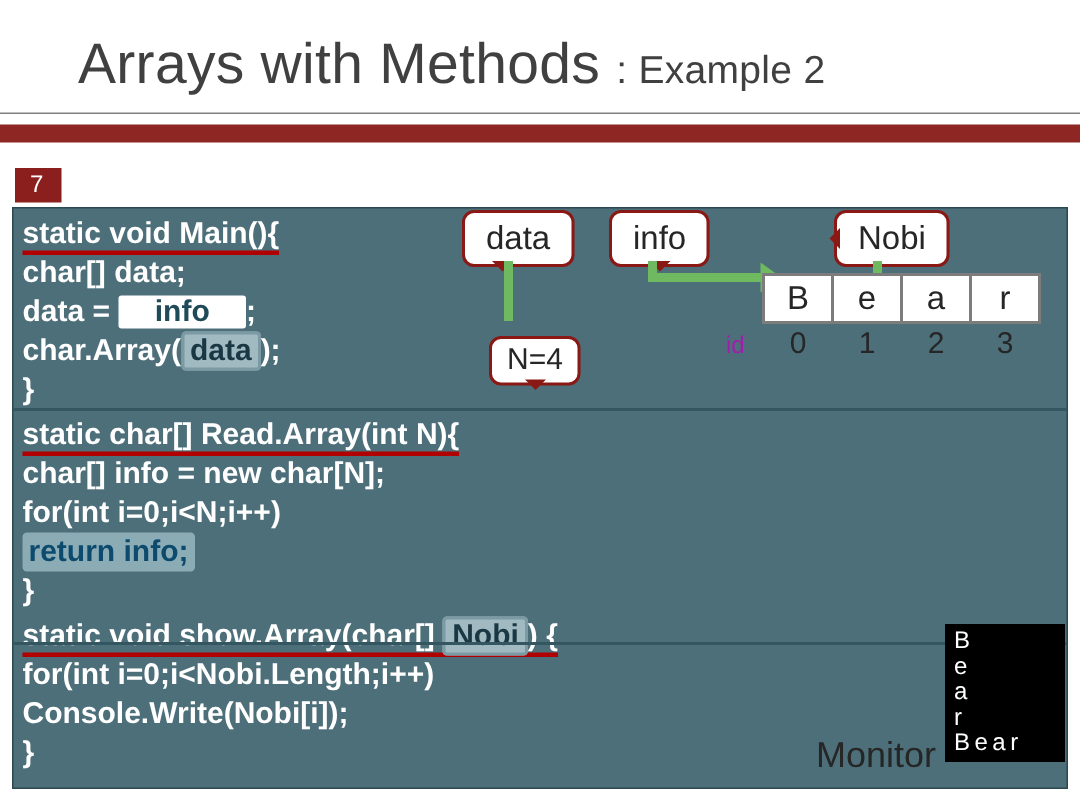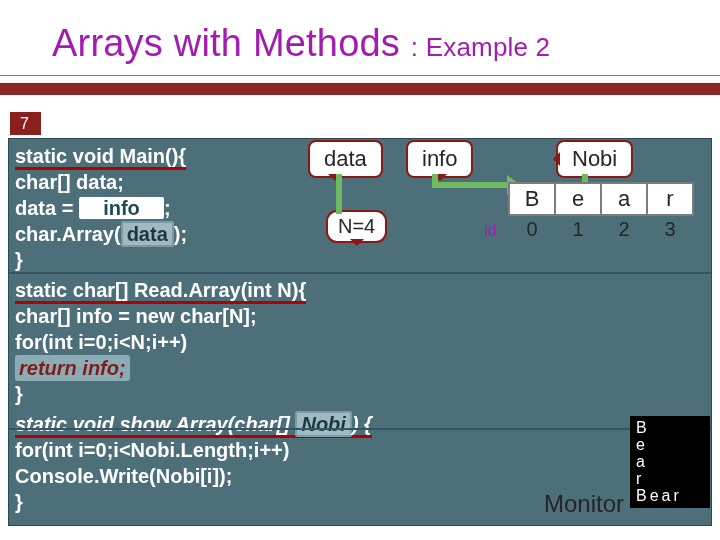--- a/index.html
+++ b/index.html
@@ -5,21 +5,21 @@
   
   * { box-sizing: border-box; margin:0; padding:0; font-family: Arial, Helvetica, sans-serif; }
   body { width:720px; height:540px; background:#fff; overflow:hidden; }
 
   .slide { width:720px; height:540px; position:relative; }
 
   
   .title {
     padding: 22px 12px 10px 52px;
     font-size:38px; font-weight:normal;
-    color:#a21caf; letter-spacing:.2px;
+    color:#404040; letter-spacing:.2px;
   }
   .title .sub { font-size:26px; }
 
   
   .ribbon-band {
     position:relative; height:8px;
     border-top:1px solid #808080;
   }
   .ribbon-red {
     height:12px; background:#8e2624;
@@ -36,21 +36,21 @@
     width:704px; height:388px;
     background:#4d6f7a; 
     border:1px solid #2c4850;
     color:#fff;
     font-family:"Courier New",monospace; font-size:20px; line-height:26px;
     padding:4px 22px 6px 6px;
     font-weight:bold;
   }
   .code-panel .ghost{ background:#fff; color:#1f4a58; font-weight:bold; border-radius:2px; padding:0 2px; }
   .code-panel .hl-box{ background:#a1b9c1; border:2px solid #7b9aa3; border-radius:3px; color:#1a3844; padding:0 4px; }
-  .code-panel .reveal-line{ background:#8bacb5; color:#7f1d1d; border-radius:3px; padding:0 4px; display:inline-block;font-style:italic; }
+  .code-panel .reveal-line{ background:#8bacb5; color:#0c4a6e; border-radius:3px; padding:0 4px; display:inline-block; }
   .code-panel .underline2{ border-bottom:3px solid #b00000; }
 
   .sep{
     position:absolute; left:0; height:2px; width:100%;
     background:#335660;
   }
 
   
   .bubble{
     position:absolute; background:#fff; border:2px solid #8a1815;
@@ -132,30 +132,30 @@
     <div class="sep" style="top:133px;"></div>
 
     <div style="margin-top:4px;"><span class="underline2">static char[] Read.Array(int N){</span></div>
     <div><span> char[] info = new char[N];</span></div>
     <div><span> for(int i=0;i&lt;N;i++)</span></div>
     <div><span class="reveal-line"> return info;</span></div>
     <div><span>}</span></div>
 
     <div class="sep" style="top:289px;"></div>
 
-    <div style="margin-top:4px;font-style:italic;"><span class="underline2"><span>static void show.Array(char[] </span><span class="hl-box">Nobi</span><span>) {</span></span></div>
+    <div style="margin-top:4px;"><span class="underline2"><span>static void show.Array(char[] </span><span class="hl-box">Nobi</span><span>) {</span></span></div>
     <div><span> for(int i=0;i&lt;Nobi.Length;i++)</span></div>
     <div><span>   Console.Write(Nobi[i]);</span></div>
     <div><span>}</span></div>
   </div>
 
   <div class="bubble tail-bl" style="left:308px; top:140px;">data</div>
   <div class="bubble tail-b" style="left:406px; top:140px;">info</div>
   <div class="bubble tail-l" style="left:556px; top:140px;">Nobi</div>
-  <div class="bubble tail-b" style="left:326px; top:210px; font-size:20px; padding:3px 10px;border-radius:11px;">N=4</div>
+  <div class="bubble tail-b" style="left:326px; top:224px; font-size:20px; padding:3px 10px;">N=4</div>
 
   <div class="g-line" style="left:336px; top:174px; width:6px; height:40px;"></div>
   <div class="g-line" style="left:432px; top:174px; width:6px; height:10px;"></div>
   <div class="g-line" style="left:432px; top:182px; width:80px; height:6px;"></div>
   <div class="g-arrow" style="left:504px; top:178px; transform:rotate(-90deg);"></div>
   <div class="g-line" style="left:582px; top:174px; width:6px; height:10px;"></div>
 
   <div class="arr">
     <div class="cells">
       <div>B</div>

